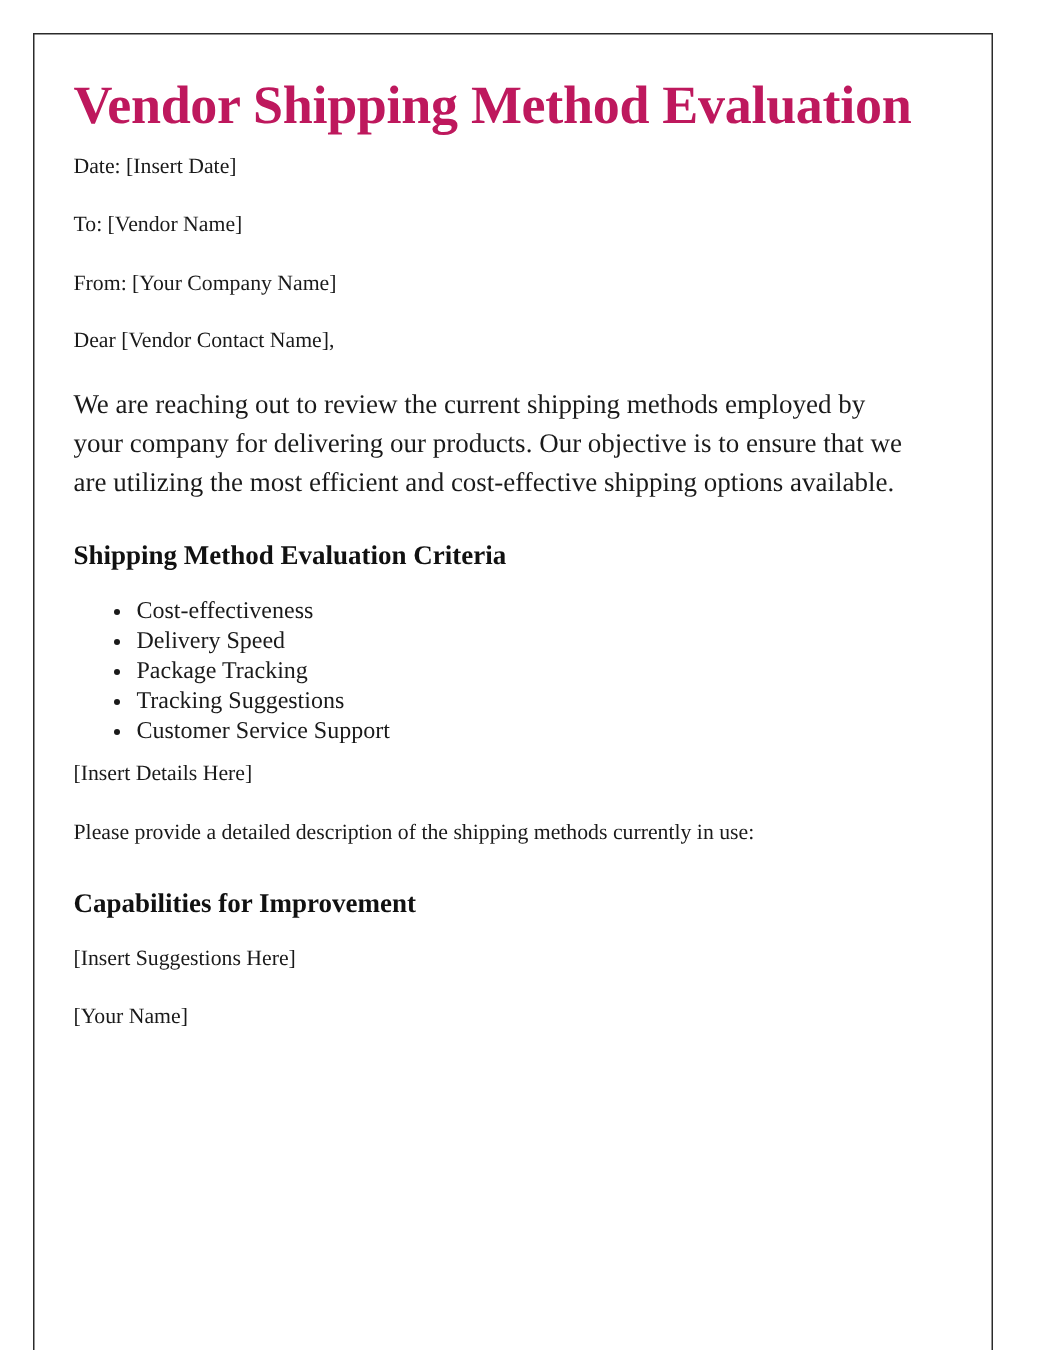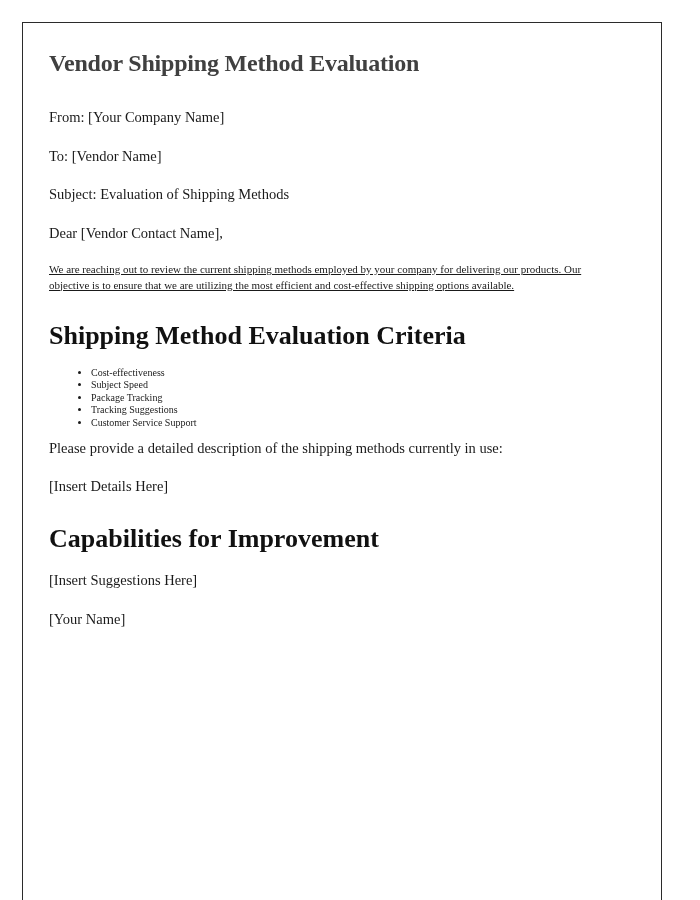--- a/index.html
+++ b/index.html
@@ -27,96 +27,95 @@
     box-sizing: border-box;
     border: 1px solid #2b2b2b;
     background: #ffffff;
   }
 
   .page-body {
     padding: 26px 48px 40px 26px;
   }
 
   .doc-title {
-    font-size: 24px;
+    font-size: 36px;
     font-weight: bold;
     line-height: 1.18;
-    margin: 0 0 30px 0;
+    margin: 0 0 10px 0;
     letter-spacing: -0.2px;
-    color: #404040;
+    color: #be185d;
   }
 
   .section-heading {
-    font-size: 26px;
+    font-size: 18px;
     font-weight: bold;
     line-height: 1.2;
     margin: 26px 0 16px 0;
     color: #111111;
   }
 
   p.line {
     font-size: 14.5px;
     line-height: 1.42;
     margin: 0 0 18px 0;
     max-width: 566px;
   }
 
   p.para {
-    font-size: 11px;
+    font-size: 18px;
     line-height: 1.45;
     margin: 0 0 16px 0;
     max-width: 566px;
-    text-decoration: underline;
   }
 
   ul.criteria-list {
     margin: 0 0 8px 0;
     padding-left: 42px;
     list-style-type: disc;
   }
 
   ul.criteria-list li {
-    font-size: 10px;
+    font-size: 16px;
     line-height: 1.26;
     margin: 0;
     padding: 0;
   }
 </style>
 </head>
 <body>
 
 <div class="page-sheet">
   <div class="page-body">
 
     <h1 class="doc-title">Vendor Shipping Method Evaluation</h1>
 
     <div>
+      <p class="line">Date: [Insert Date]</p>
+      <p class="line">To: [Vendor Name]</p>
       <p class="line">From: [Your Company Name]</p>
-      <p class="line">To: [Vendor Name]</p>
-      <p class="line">Subject: Evaluation of Shipping Methods</p>
     </div>
 
     <p class="line">Dear [Vendor Contact Name],</p>
 
     <p class="para">We are reaching out to review the current shipping methods employed by your company for delivering our products. Our objective is to ensure that we are utilizing the most efficient and cost-effective shipping options available.</p>
 
     <h2 class="section-heading">Shipping Method Evaluation Criteria</h2>
 
     <ul class="criteria-list">
       <li>Cost-effectiveness</li>
-      <li>Subject Speed</li>
+      <li>Delivery Speed</li>
       <li>Package Tracking</li>
       <li>Tracking Suggestions</li>
       <li>Customer Service Support</li>
     </ul>
 
 
+    <p class="line">[Insert Details Here]</p>
+
     <p class="line">Please provide a detailed description of the shipping methods currently in use:</p>
-
-    <p class="line">[Insert Details Here]</p>
 
     <h2 class="section-heading">Capabilities for Improvement</h2>
 
 
     <p class="line">[Insert Suggestions Here]</p>
 
     <div>
       <p class="line">[Your Name]</p>
 
     </div>

